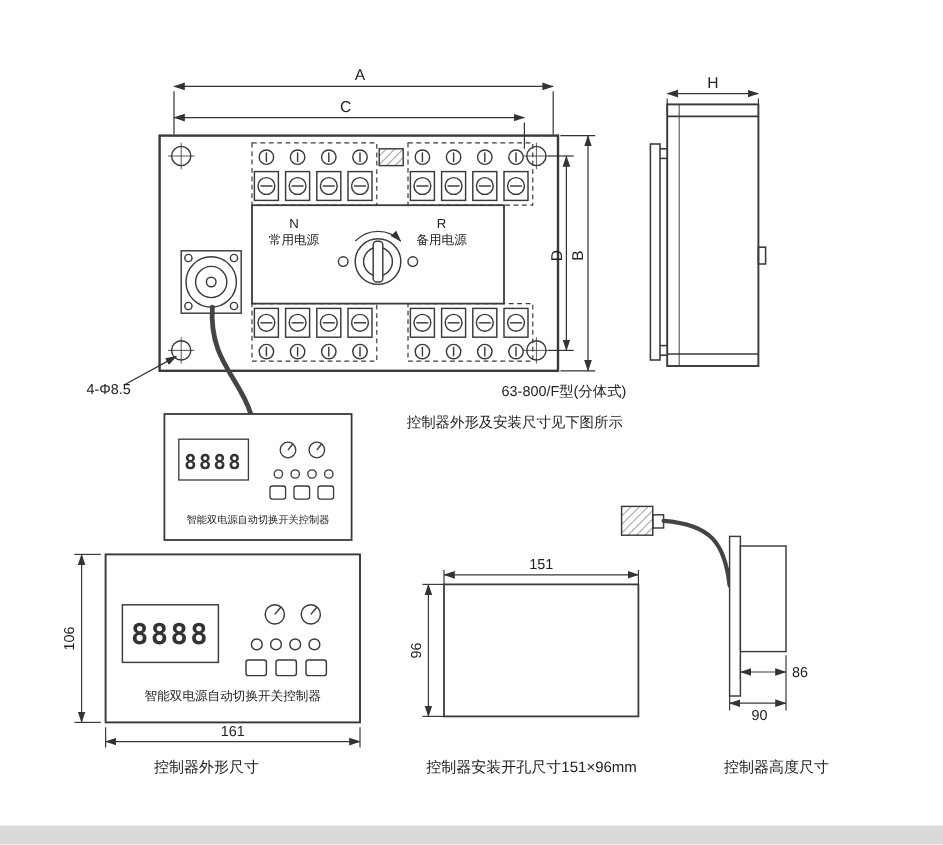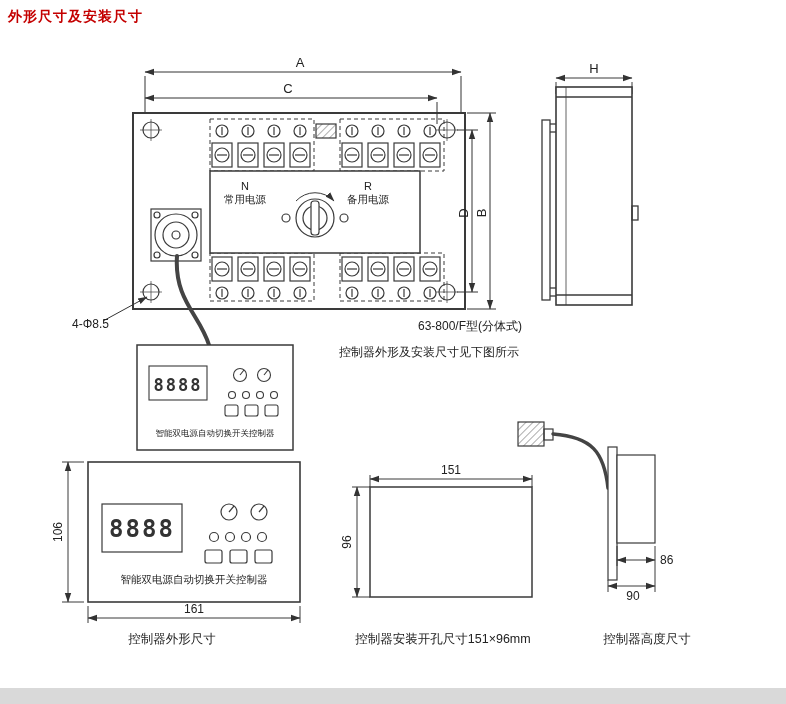--- a/index.html
+++ b/index.html
@@ -8,21 +8,20 @@
   .doc-title{position:absolute;left:8px;top:8px;font-size:14px;font-weight:bold;color:#c40000;letter-spacing:1px;}
   .bottom-strip{position:absolute;left:0;bottom:0;width:100%;height:16px;background:#d9d9d9;}
   .drawing{position:absolute;left:0;top:0;}
   svg text{fill:#222;stroke:none;font-family:"Liberation Sans",sans-serif;}
   svg .seg{font-family:"DejaVu Sans Mono",monospace;font-weight:bold;letter-spacing:2px;fill:#333;}
 </style>
 </head>
 <body>
 
 <div class="page">
-  <div class="doc-title">外形尺寸及安装尺寸</div>
 
   <svg class="drawing" width="786" height="688" viewBox="0 0 786 688">
     <defs>
       <marker id="arr" viewBox="0 0 10 10" refX="9" refY="5" markerWidth="10" markerHeight="10" orient="auto-start-reverse">
         <path d="M0,1.8 L9.5,5 L0,8.2 z" fill="#333"></path>
       </marker>
       <pattern id="hatch" width="5" height="5" patternUnits="userSpaceOnUse" patternTransform="rotate(45)">
         <line x1="0" y1="0" x2="0" y2="5" stroke="#777" stroke-width="1.2"></line>
       </pattern>
       <g id="chole">

